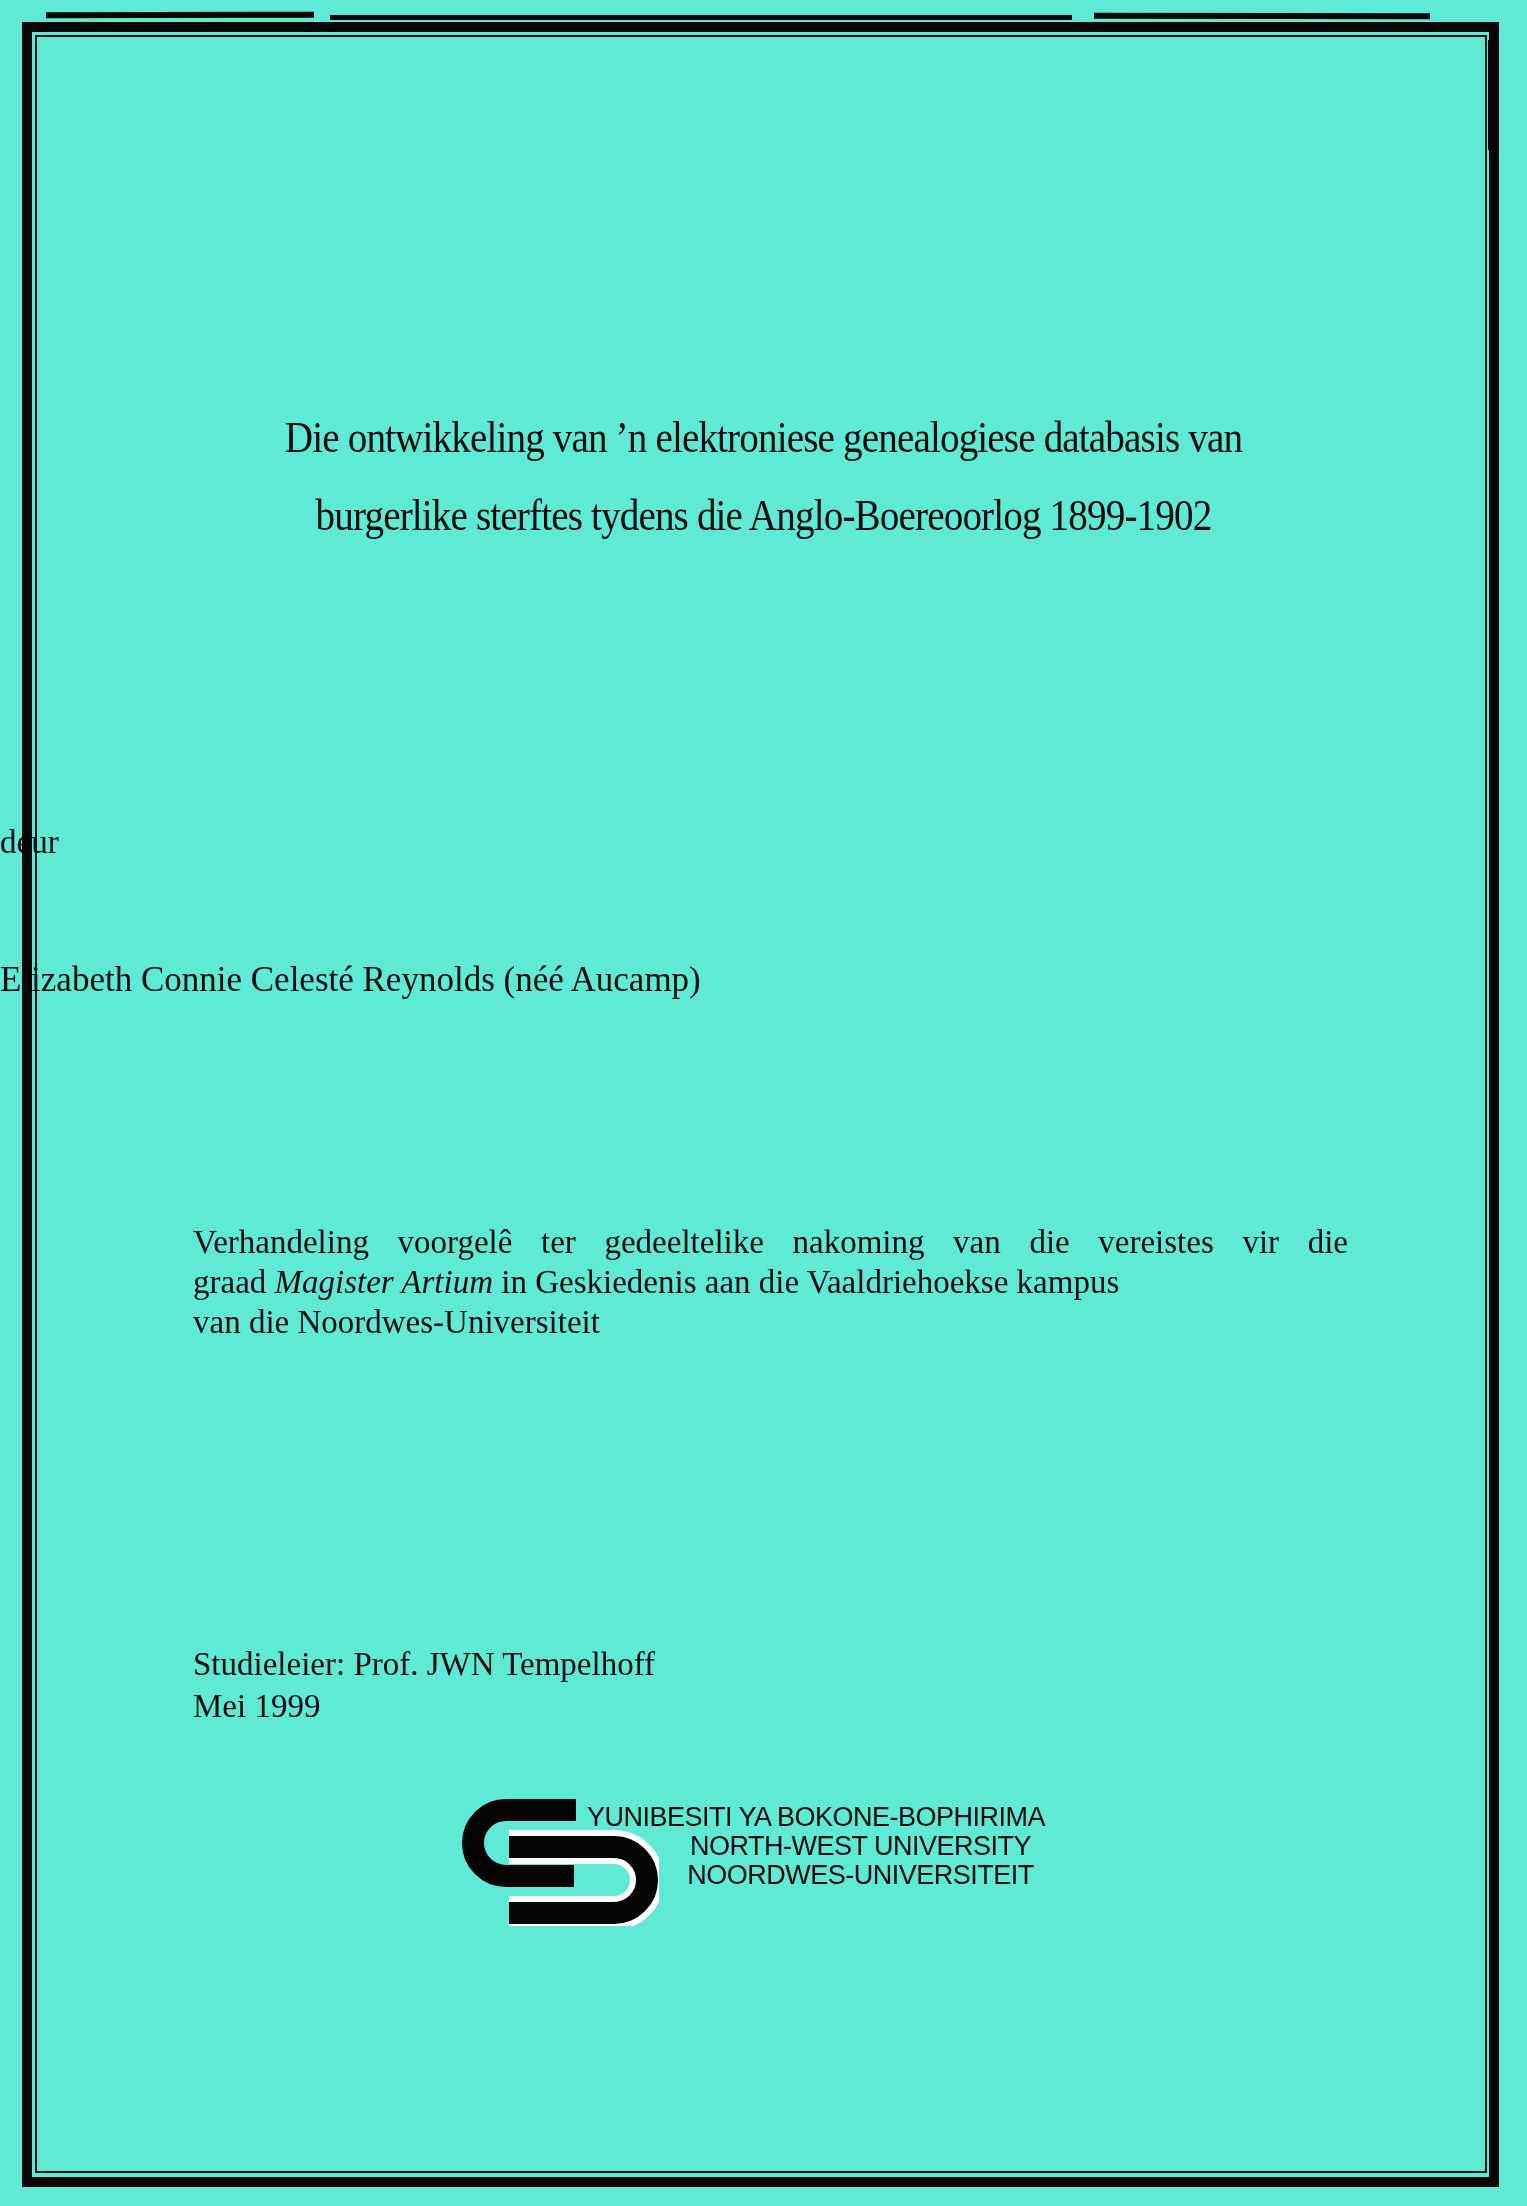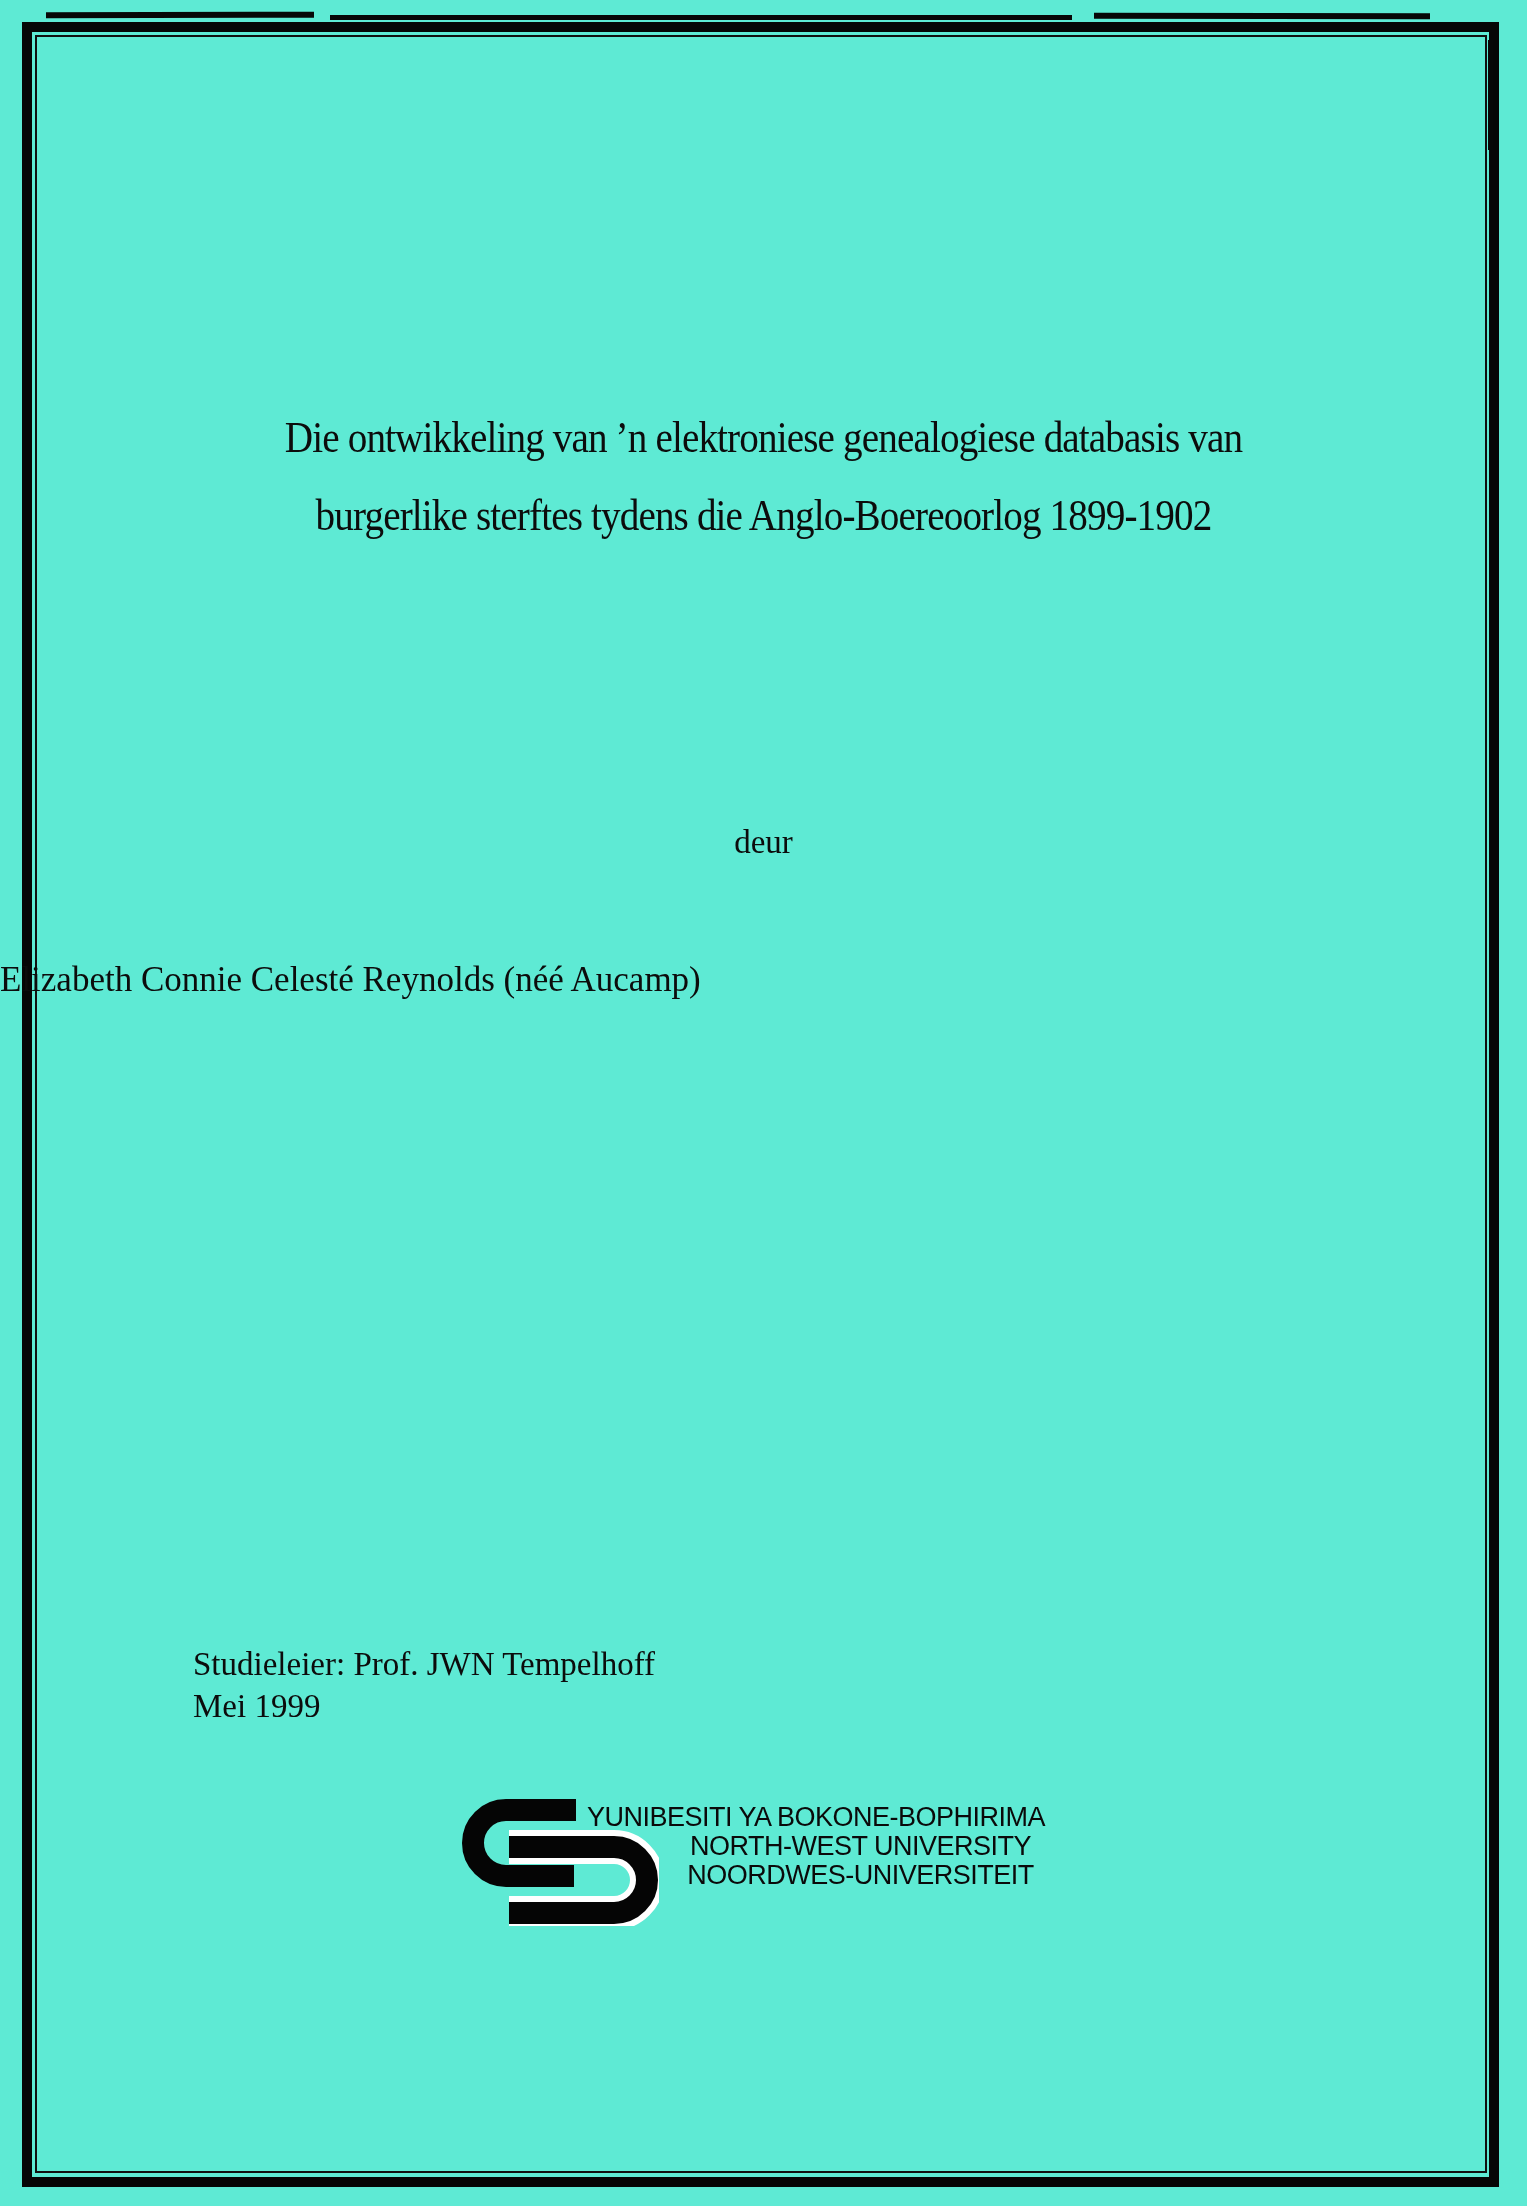--- a/index.html
+++ b/index.html
@@ -49,21 +49,21 @@
     letter-spacing: -1px;
     font-weight: 400;
     transform: scaleX(0.87);
     transform-origin: 50% 50%;
     margin: 0;
   }
   .byline {
     position: absolute;
     left: 0; top: 824px;
     width: 1527px;
-    text-align: center;
+    text-align: left;
     font-size: 33px;
   }
   .author-line {
     position: absolute;
     left: 0; top: 960px;
     width: 1527px;
     text-align: left;
     font-size: 35px;
   }
   .statement {
@@ -116,20 +116,25 @@
 
   <h1 class="thesis-title">
     <div>Die ontwikkeling van ’n elektroniese genealogiese databasis van</div>
     <div>burgerlike sterftes tydens die Anglo-Boereoorlog 1899-1902</div>
   </h1>
 
   <div class="byline">deur</div>
 
   <div class="author-line">Elizabeth Connie Celesté Reynolds (néé Aucamp)</div>
 
+  <div class="statement">
+    <div class="justified">Verhandeling voorgelê ter gedeeltelike nakoming van die vereistes vir die</div>
+    <div><span>graad </span><span class="italic">Magister Artium</span><span> in Geskiedenis aan die Vaaldriehoekse kampus</span></div>
+    <div>van die Noordwes-Universiteit</div>
+  </div>
 
   <div class="supervisor-block">
     <div>Studieleier: Prof. JWN Tempelhoff</div>
     <div>Mei 1999</div>
   </div>
 
   <div class="logo-mark">
     <svg width="197" height="127" viewBox="0 0 197 127" xmlns="http://www.w3.org/2000/svg">
       <path d="M 114 11 H 44 A 33 33 0 0 0 44 77 H 112" fill="none" stroke="#050505" stroke-width="22"></path>
       <path d="M 47 48 H 152 A 33 33 0 0 1 152 114 H 47" fill="none" stroke="#ffffff" stroke-width="34"></path>

